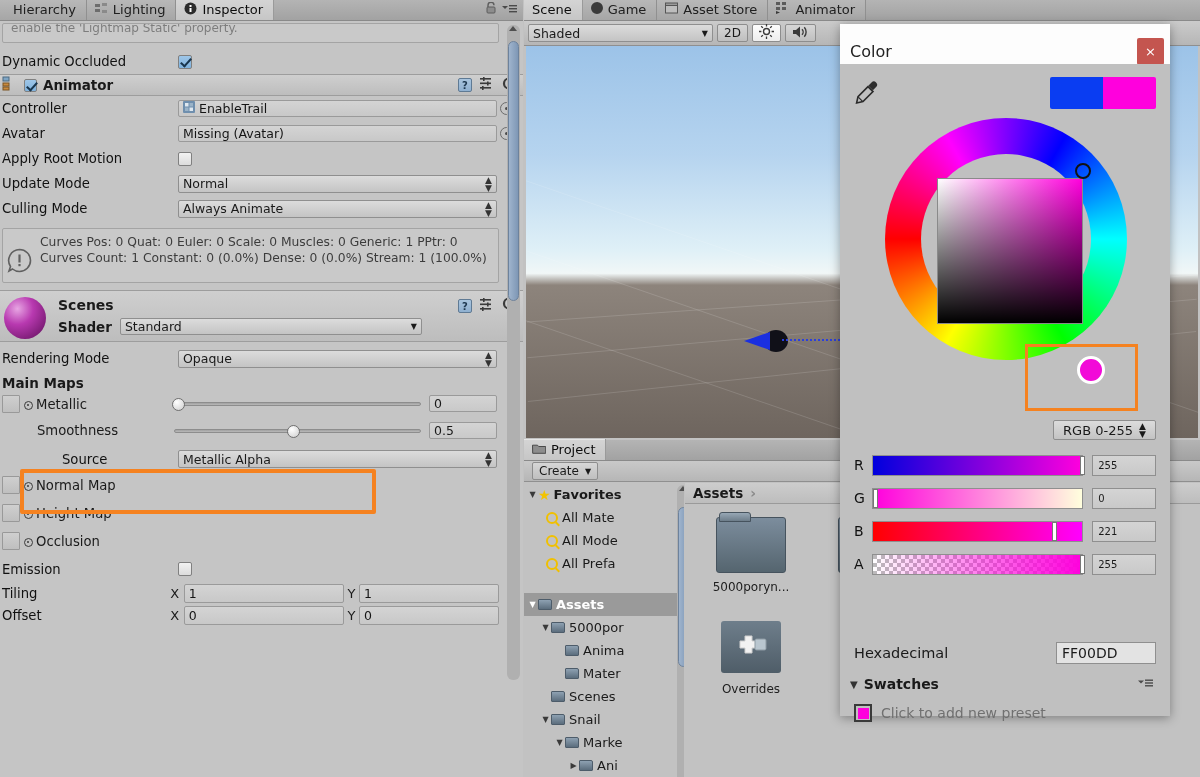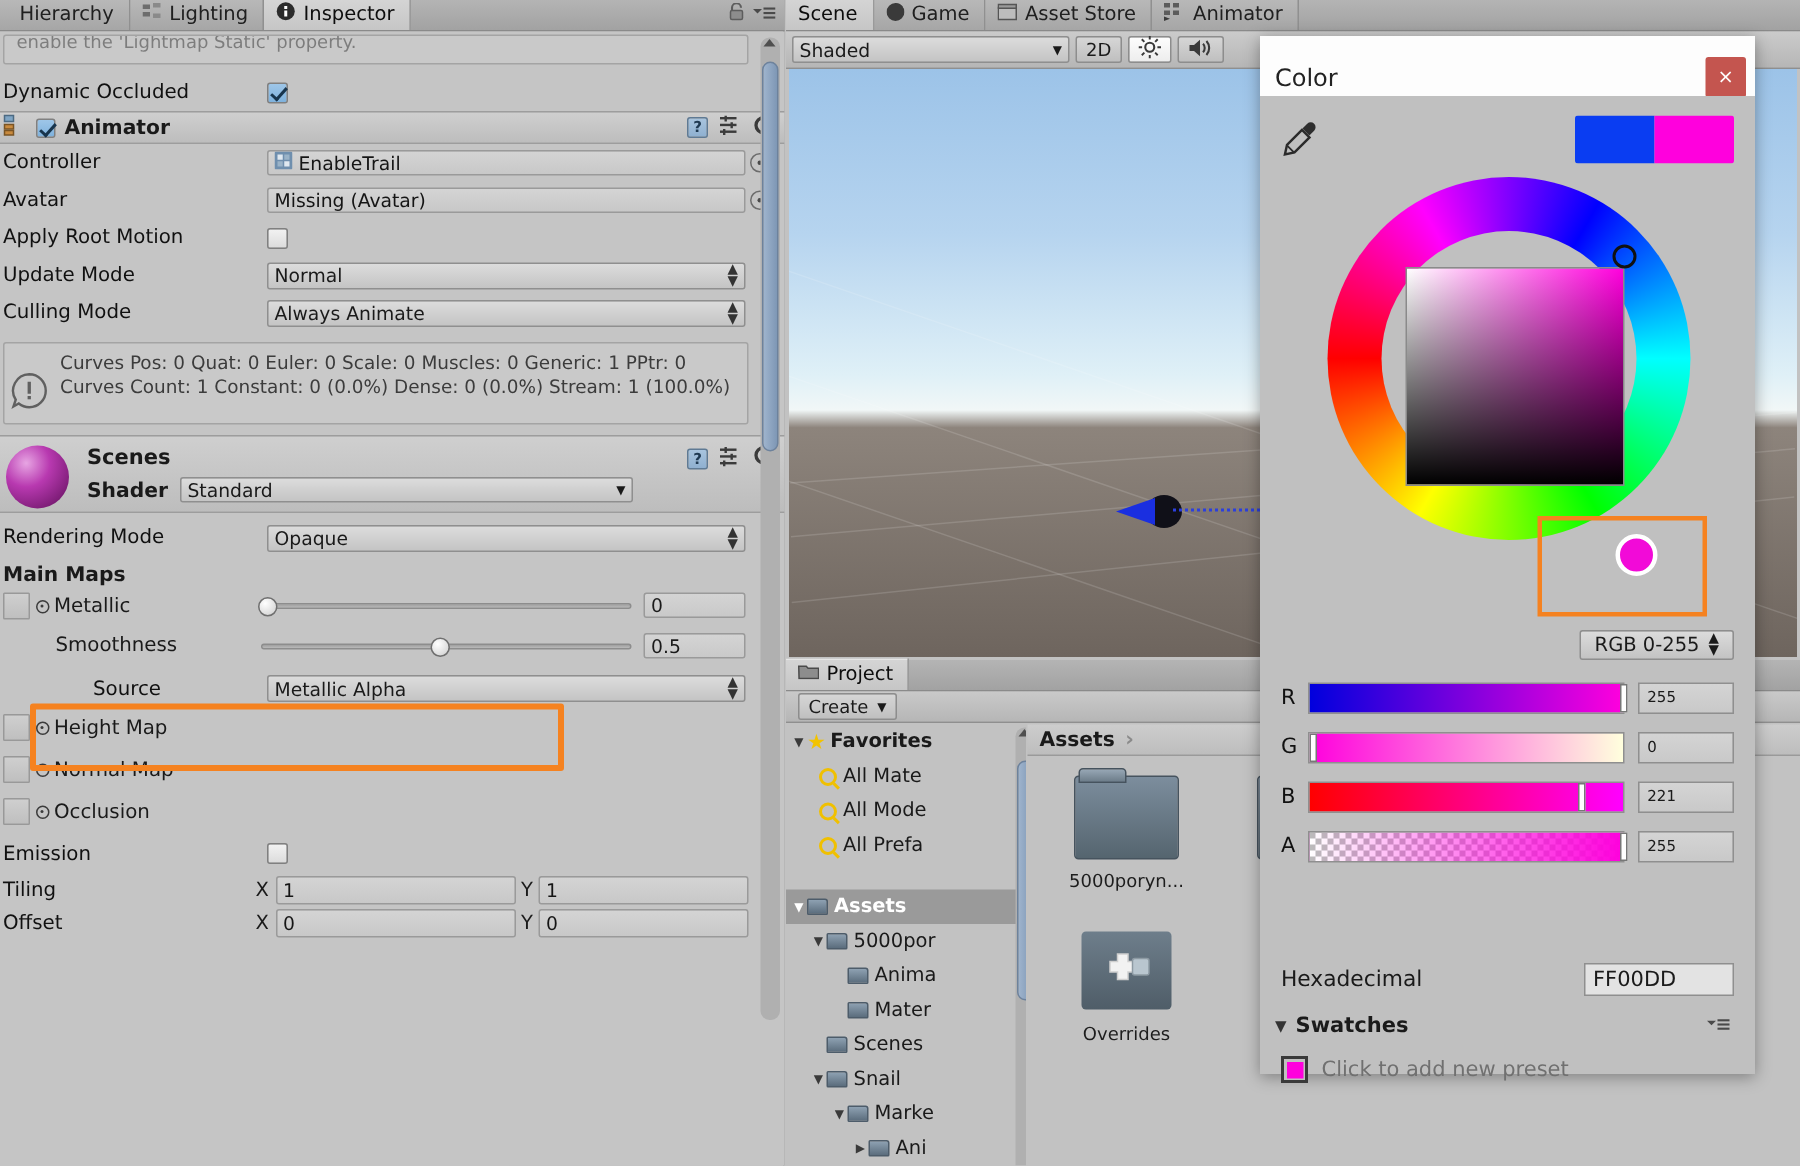--- a/index.html
+++ b/index.html
@@ -568,27 +568,27 @@
       <div class="lbl ind2" style="padding-left:62px">Source</div>
       <div class="popup">
         <span>Metallic Alpha</span>
         <span class="arrows">▲<br>▼</span>
       </div>
     </div>
 
     <div style="position:relative;height:28px">
       <div class="texslot" style="top:4px"></div>
       <div style="position:absolute;left:24px;top:6px;font-size:13.2px">
-        <span class="radio-dot"></span><span>Height Map</span>
+        <span class="radio-dot"></span><span>Normal Map</span>
       </div>
     </div>
     <div style="position:relative;height:28px">
       <div class="texslot" style="top:4px"></div>
       <div style="position:absolute;left:24px;top:6px;font-size:13.2px">
-        <span class="radio-dot"></span><span>Normal Map</span>
+        <span class="radio-dot"></span><span>Height Map</span>
       </div>
     </div>
     <div style="position:relative;height:28px">
       <div class="texslot" style="top:4px"></div>
       <div style="position:absolute;left:24px;top:6px;font-size:13.2px">
         <span class="radio-dot"></span><span>Occlusion</span>
       </div>
     </div>
 
     <div class="row" style="height:26px">

